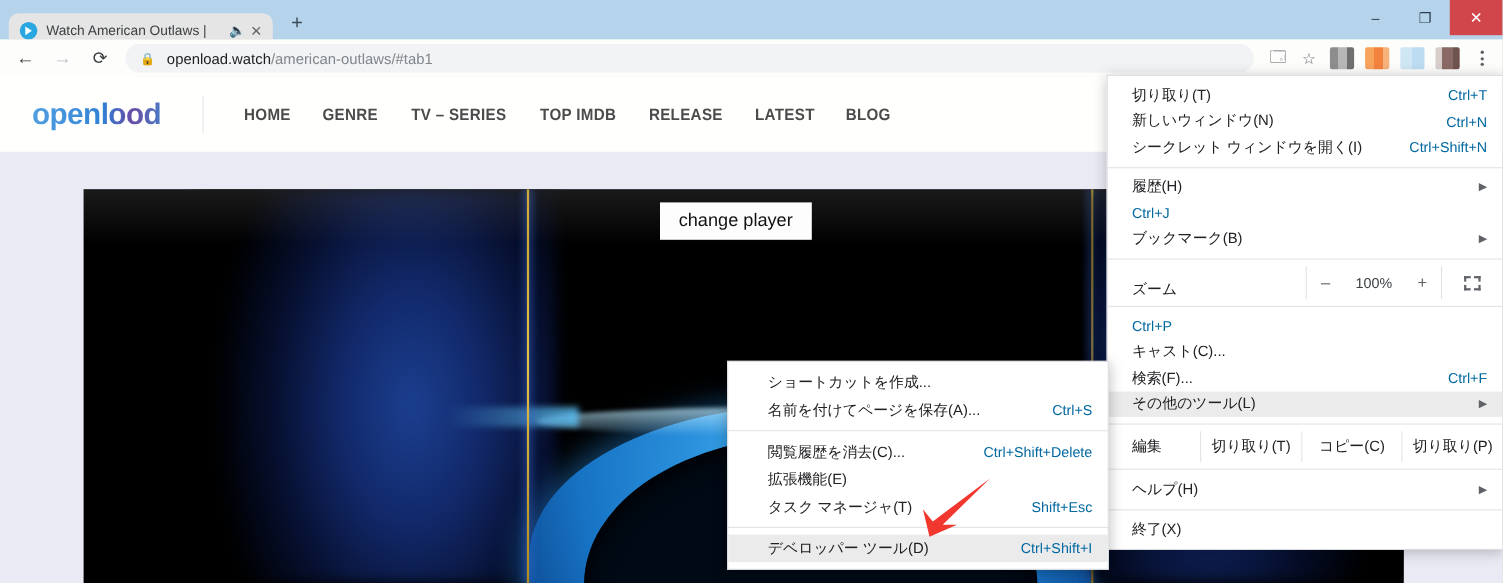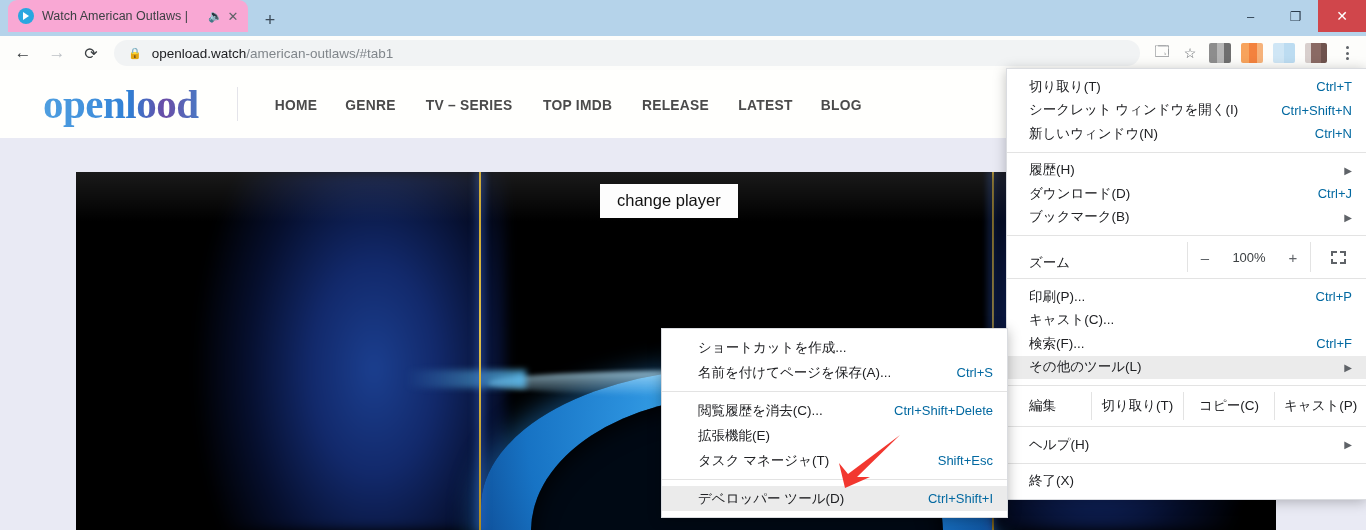--- a/index.html
+++ b/index.html
@@ -12,22 +12,22 @@
 
   
   #window { position: relative; width: 1366px; height: 530px; background: #fff; }
 
   
   .tabstrip {
     position: absolute; left: 0; top: 0; width: 1366px; height: 36px;
     background: #b5d3ea;
   }
   .tab {
-    position: absolute; left: 8px; top: 0; width: 240px; height: 32px;
-    background: #f9a8d4;
+    position: absolute; left: 8px; top: 12px; width: 240px; height: 32px;
+    background: #e5e5e5;
     border-radius: 9px 9px 0 0;
     display: flex; align-items: center; padding: 0 6px 0 10px;
   }
   .tab-favicon {
     width: 16px; height: 16px; border-radius: 50%;
     background: #29a7e0; flex: 0 0 16px;
     position: relative;
   }
   .tab-favicon::after {
     content: ""; position: absolute; left: 5px; top: 3.5px;
@@ -87,22 +87,22 @@
   
   .page {
     position: absolute; left: 0; top: 70px; width: 1366px; height: 460px;
     background: #e9eaf4; overflow: hidden;
   }
   .site-header {
     position: absolute; left: 0; top: 0; width: 1366px; height: 68px;
     background: #fffffd; display: flex; align-items: center;
   }
   .logo {
-    margin-left: 43px; font-size: 41px; letter-spacing: -0.5px;
-    font-weight: 600; font-family: Liberation Serif, serif;
+    margin-left: 29px; font-size: 27px; letter-spacing: -0.5px;
+    font-weight: 600; font-family: Liberation Sans, sans-serif;
     background: linear-gradient(90deg,#4f9fe0 0%,#3e8ddb 38%,#2f7fd4 55%,#6a4ca6 78%,#4a79c4 100%);
     -webkit-background-clip: text; background-clip: text;
     -webkit-text-fill-color: transparent; color: #3e8ddb;
   }
   .hdr-sep { width: 1px; height: 34px; background: #e4e4ea; margin-left: 38px; }
   .nav { display: flex; align-items: center; margin-left: 23px; }
   .nav-item {
     font-family: "Liberation Sans Narrow","Liberation Sans", sans-serif;
     font-size: 15px; font-weight: 700; letter-spacing: 0.3px;
     color: #4b4b4b; padding: 0 12px; white-space: nowrap;
@@ -300,36 +300,35 @@
     </div>
   </div>
 
   <div class="menu">
 
     <div class="mi">
       <span class="lbl">切り取り(T)</span>
       <span class="acc">Ctrl+T</span>
     </div>
     <div class="mi">
+      <span class="lbl">新しいウィンドウ(N)</span>
+      <span class="acc">Ctrl+N</span>
+    </div>
+    <div class="mi">
       <span class="lbl">シークレット ウィンドウを開く(I)</span>
       <span class="acc">Ctrl+Shift+N</span>
     </div>
-    <div class="mi">
-      <span class="lbl">新しいウィンドウ(N)</span>
-      <span class="acc">Ctrl+N</span>
-    </div>
 
     <div class="msep"></div>
 
     <div class="mi">
       <span class="lbl">履歴(H)</span>
       <span class="arrow">▶</span>
     </div>
     <div class="mi">
-      <span class="lbl">ダウンロード(D)</span>
       <span class="acc">Ctrl+J</span>
     </div>
     <div class="mi">
       <span class="lbl">ブックマーク(B)</span>
       <span class="arrow">▶</span>
     </div>
 
     <div class="msep"></div>
 
     <div class="zoomrow">
@@ -345,21 +344,20 @@
             <b></b>
             <b></b>
             <b></b>
           </span>
       </span>
     </div>
 
     <div class="msep"></div>
 
     <div class="mi">
-      <span class="lbl">印刷(P)...</span>
       <span class="acc">Ctrl+P</span>
     </div>
     <div class="mi">
       <span class="lbl">キャスト(C)...</span>
       <span class="acc"></span>
     </div>
     <div class="mi">
       <span class="lbl">検索(F)...</span>
       <span class="acc">Ctrl+F</span>
     </div>
@@ -367,21 +365,21 @@
       <span class="lbl">その他のツール(L)</span>
       <span class="arrow">▶</span>
     </div>
 
     <div class="msep"></div>
 
     <div class="editrow">
       <span class="elbl">編集</span>
       <span class="ebtn">切り取り(T)</span>
       <span class="ebtn">コピー(C)</span>
-      <span class="ebtn">キャスト(P)</span>
+      <span class="ebtn">切り取り(P)</span>
     </div>
 
     <div class="msep"></div>
 
     <div class="mi">
       <span class="lbl">ヘルプ(H)</span>
       <span class="arrow">▶</span>
     </div>
 
     <div class="msep"></div>

